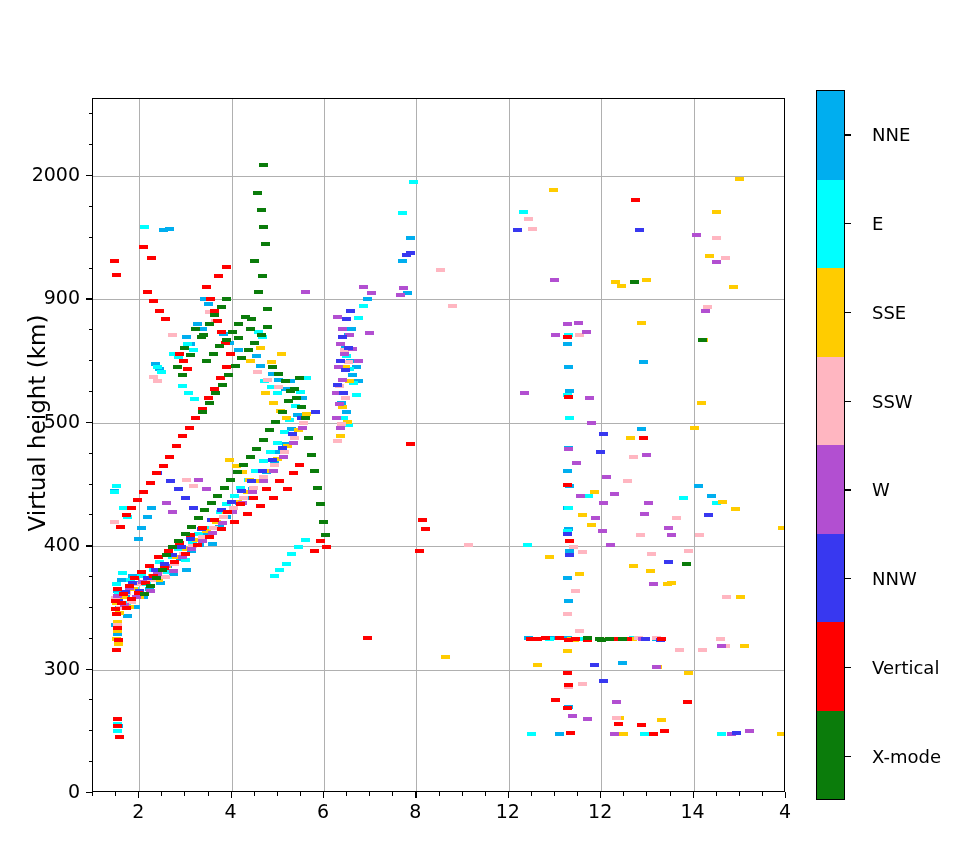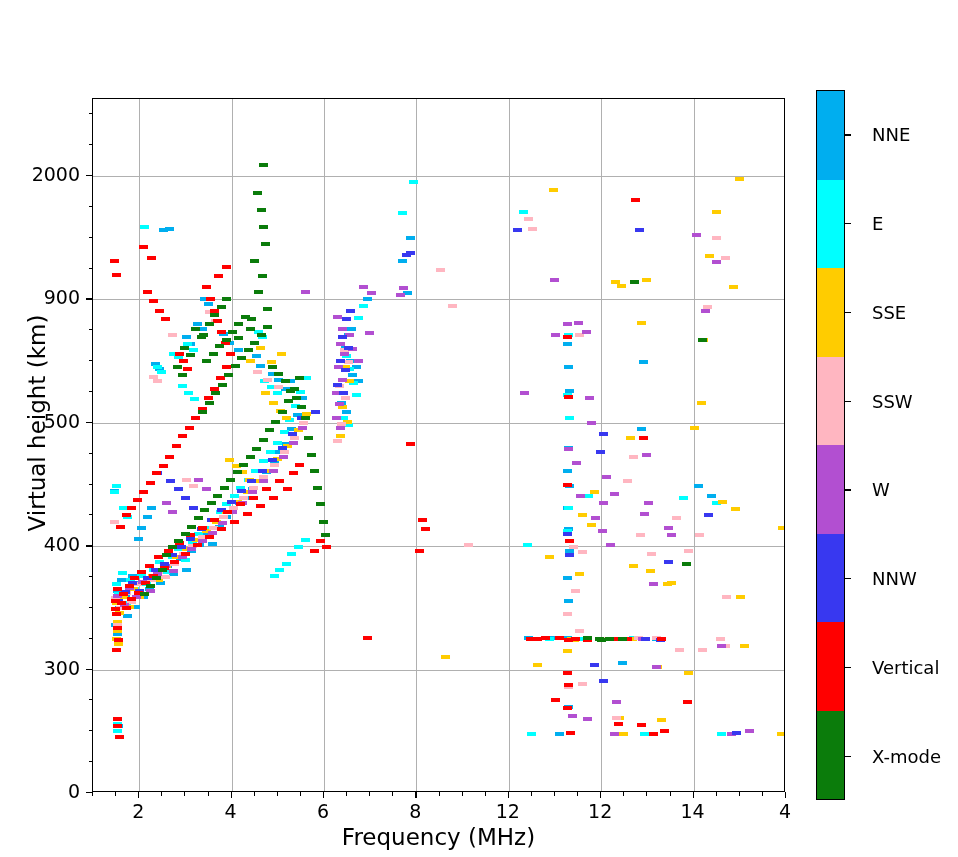--- a/index.html
+++ b/index.html
@@ -936,21 +936,20 @@
       <div class="tick-y-minor" style="top: 144.267px;"></div>
       <div class="tick-y-minor" style="top: 113.422px;"></div>
       <div class="yticklabel" style="top: 780px;">0</div>
       <div class="yticklabel" style="top: 656.622px;">300</div>
       <div class="yticklabel" style="top: 533.244px;">400</div>
       <div class="yticklabel" style="top: 409.867px;">500</div>
       <div class="yticklabel" style="top: 286.489px;">900</div>
       <div class="yticklabel" style="top: 163.111px;">2000</div>
     </div>
 
-  <div id="xlabel">Frequency (MHz)</div>
   <div id="ylabel">Virtual height (km)</div>
 
   <div id="colorbar">
       <div class="cb-seg" style="background: rgb(0, 174, 239);"></div>
       <div class="cb-seg" style="background: rgb(0, 255, 255);"></div>
       <div class="cb-seg" style="background: rgb(255, 204, 0);"></div>
       <div class="cb-seg" style="background: rgb(255, 182, 193);"></div>
       <div class="cb-seg" style="background: rgb(178, 79, 209);"></div>
       <div class="cb-seg" style="background: rgb(56, 56, 240);"></div>
       <div class="cb-seg" style="background: rgb(255, 0, 0);"></div>

